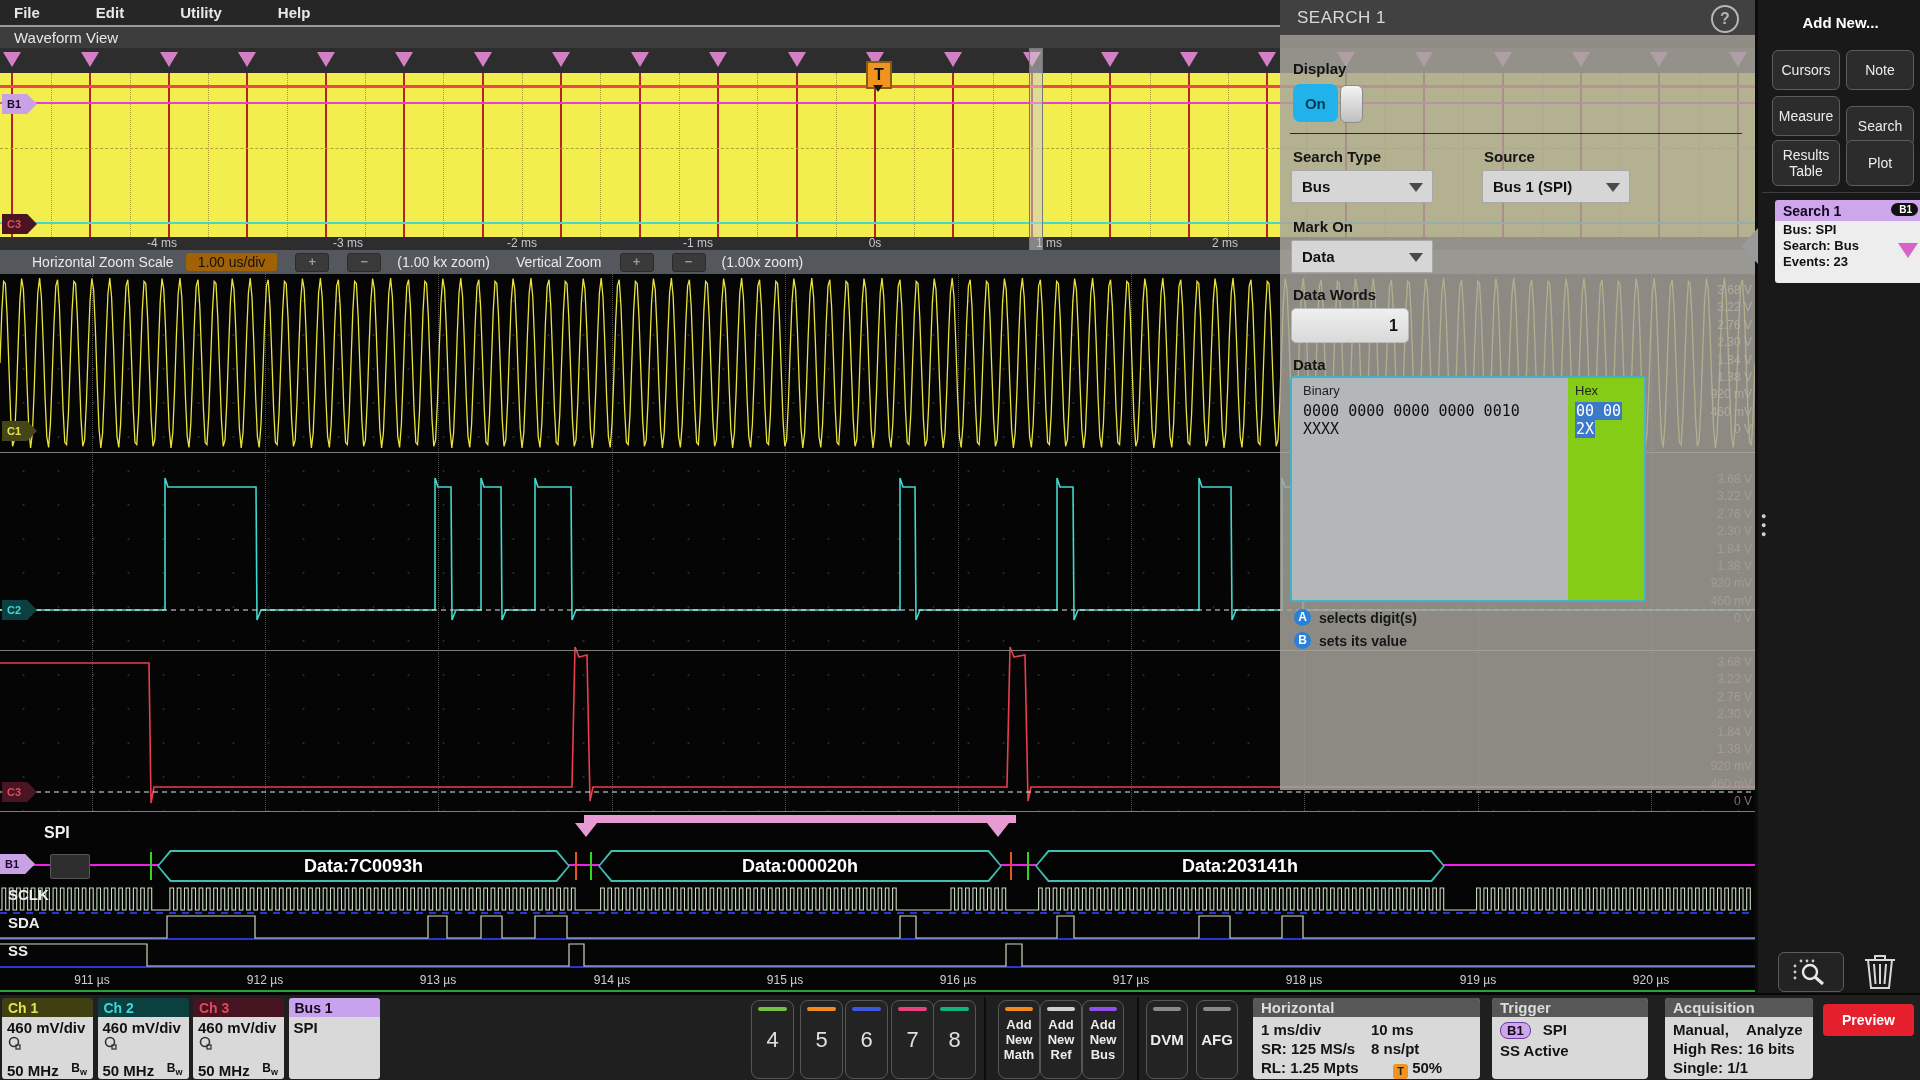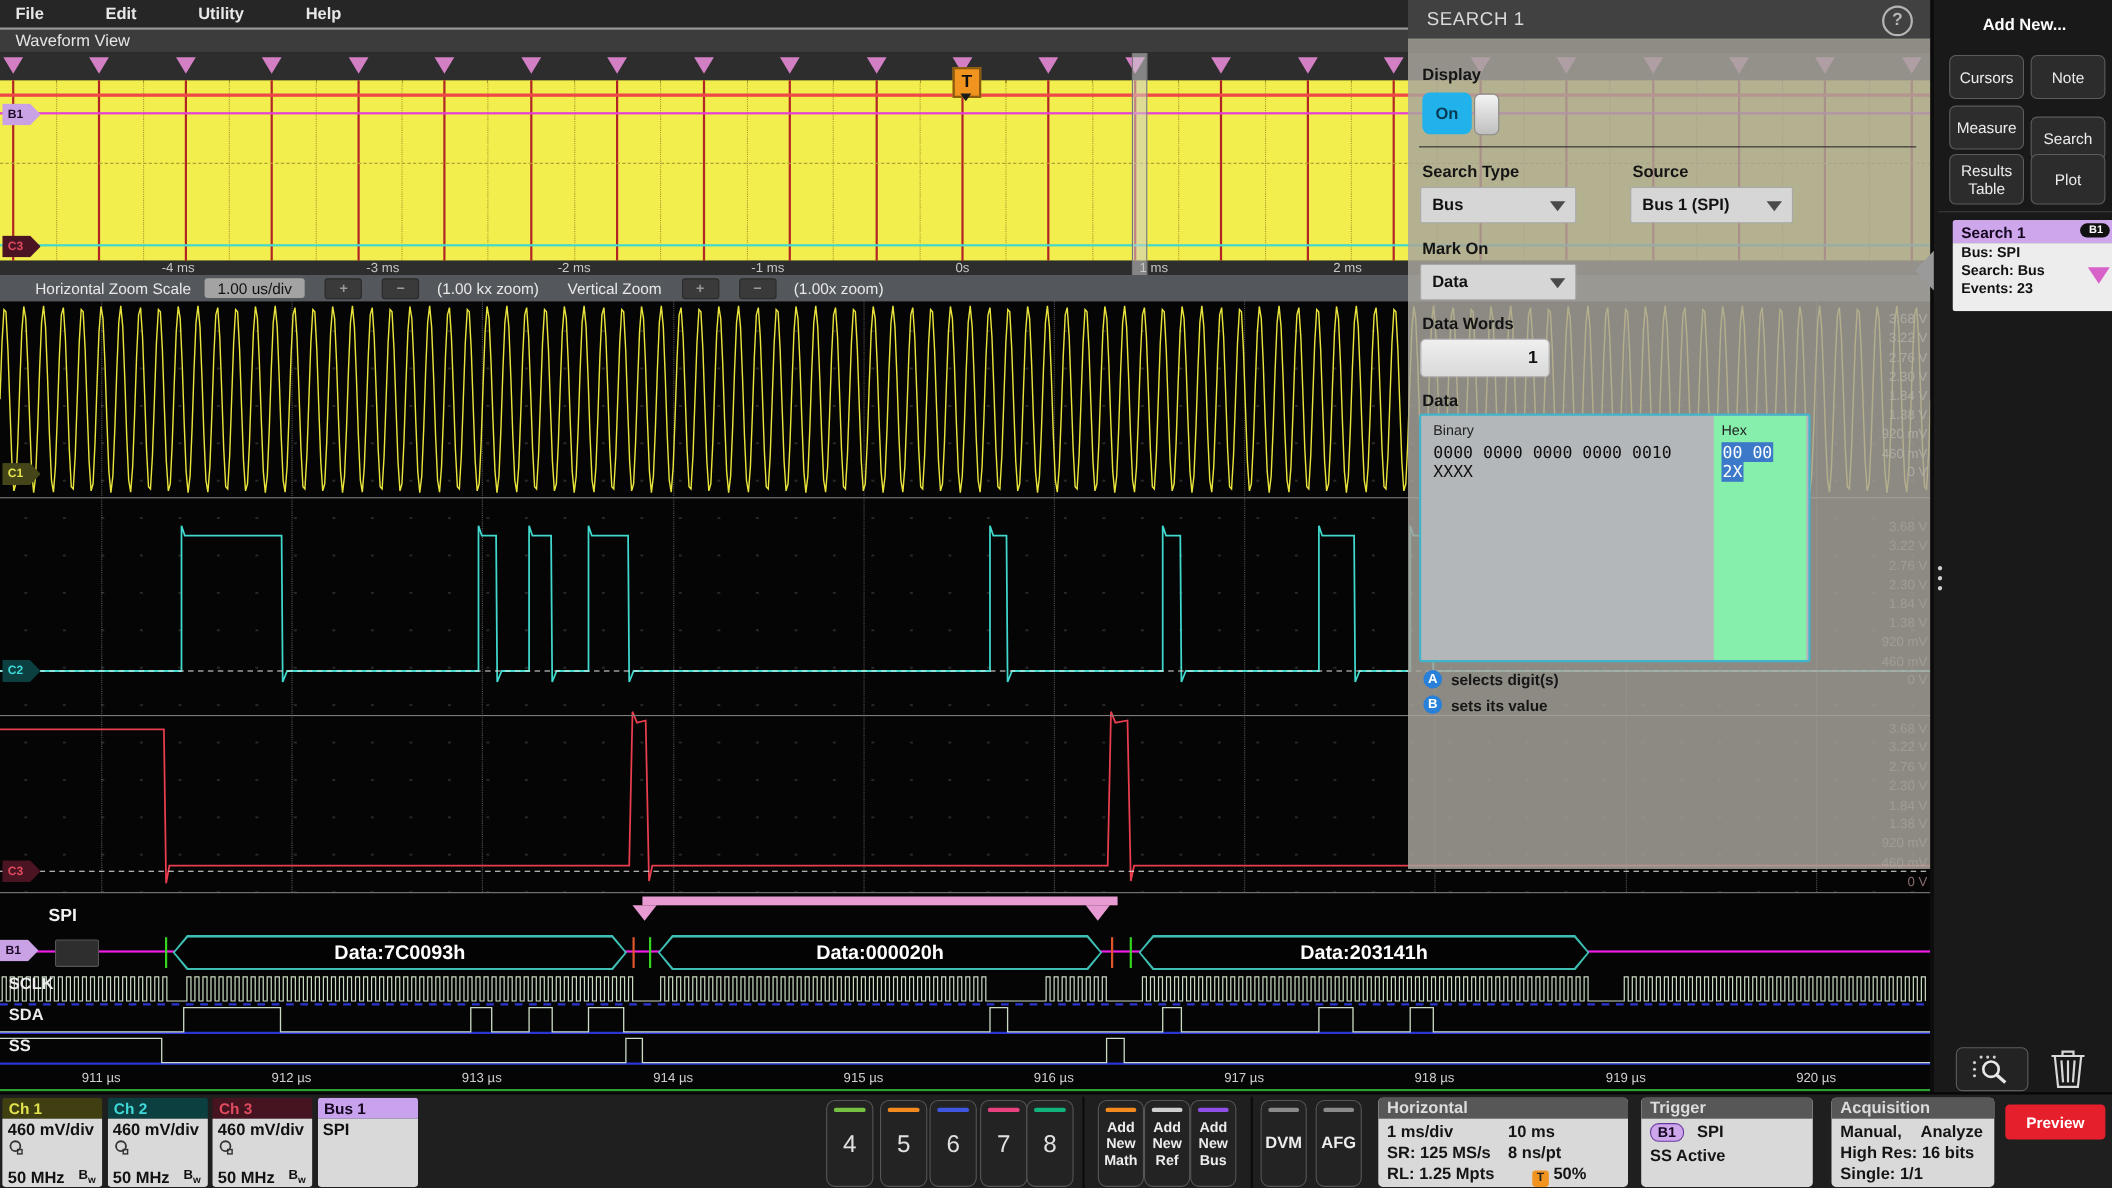--- a/index.html
+++ b/index.html
@@ -40,21 +40,21 @@
   .tag-c3{background:#4b1423;color:#e04b5e;}
   
   #tflag{left:866px;top:13px;width:22px;height:24px;background:#f0941f;border:2px solid #8a5a0e;
          color:#101010;font-weight:bold;font-size:16px;display:flex;align-items:center;justify-content:center;}
   #tflag:after{content:"";position:absolute;left:5px;top:22px;border-left:5px solid transparent;
          border-right:5px solid transparent;border-top:7px solid #1a1a1a;}
   
   #zoomtb{left:0;top:202px;width:1755px;height:24px;background:#54585c;color:#e8e8e8;font-size:14px;
           display:flex;align-items:center;}
   #zoomtb .lbl{margin-left:32px;}
-  .ztb-box{background:#a3a3a3;color:#111;border-radius:3px;padding:1px 12px;margin-left:12px;font-size:14px;}
+  .ztb-box{background:#a16207;color:#111;border-radius:3px;padding:1px 12px;margin-left:12px;font-size:14px;}
   .ztb-btn{width:32px;height:17px;background:#3a3a3a;border:1px solid #2a2a2a;border-radius:3px;
            color:#999;font-weight:bold;font-size:13px;line-height:15px;text-align:center;margin-left:18px;}
   .ztb-note{margin-left:16px;}
   
   #dotgrid{left:0;top:226px;width:1755px;height:537px;
      background-image:radial-gradient(circle,rgba(255,255,255,.14) 1px,transparent 1.2px);
      background-size:35px 34px;background-position:6px 10px;}
   .grat-v{position:absolute;top:226px;height:537px;width:0;border-left:1px dotted rgba(255,255,255,.32);}
   .sep{position:absolute;left:0;width:1755px;height:1px;background:#7c7c7c;}
   .vlab{position:absolute;font-size:12px;width:54px;text-align:right;}
@@ -92,21 +92,21 @@
   #sp-toggle .on{width:46px;height:38px;background:#21b2ec;border-radius:7px;color:#063a52;
                  font-weight:bold;font-size:15px;display:flex;align-items:center;justify-content:center;}
   #sp-toggle .knob{width:22px;height:36px;margin-left:2px;margin-top:1px;border-radius:6px;
                  background:linear-gradient(#f4f4f4,#bfbfbf);border:1px solid #8a8a8a;}
   #sp-div{left:10px;top:98px;width:452px;height:0;border-top:1px solid #2a2a2a;}
   #sp-input{left:11px;top:273px;width:106px;height:33px;background:linear-gradient(#efefef,#d9d9d9);
             border-radius:5px;border:1px solid #bbb;color:#111;font-size:16px;font-weight:bold;
             text-align:right;padding-right:10px;line-height:33px;}
   #databox{left:10px;top:341px;width:352px;height:222px;border:2px solid #41b4c9;border-radius:3px;
            background:#b3b7b9;overflow:hidden;}
-  #hexpane{position:absolute;left:266px;top:0;width:84px;height:100%;background:#86efac;}
+  #hexpane{position:absolute;left:276px;top:0;width:84px;height:100%;background:#84cc16;}
   .db-lbl{position:absolute;font-size:13px;font-weight:normal;color:#222;}
   .db-val{position:absolute;font-family:"DejaVu Sans Mono",monospace;font-size:15px;color:#101010;
           white-space:pre;}
   .hl{background:#3c79c9;color:#fff;padding:0 1px;}
   .hint-circ{position:absolute;width:17px;height:17px;border-radius:50%;background:#2880d8;color:#fff;
              font-size:12px;font-weight:bold;text-align:center;line-height:17px;}
   .hint-txt{position:absolute;color:#161616;font-size:14px;font-weight:bold;}
   
   #sidebar{left:1755px;top:0;width:165px;height:993px;background:#191919;border-left:3px solid #0c0c0c;}
   #addnew-title{left:0;top:14px;width:165px;text-align:center;color:#fff;font-size:15px;font-weight:bold;}

